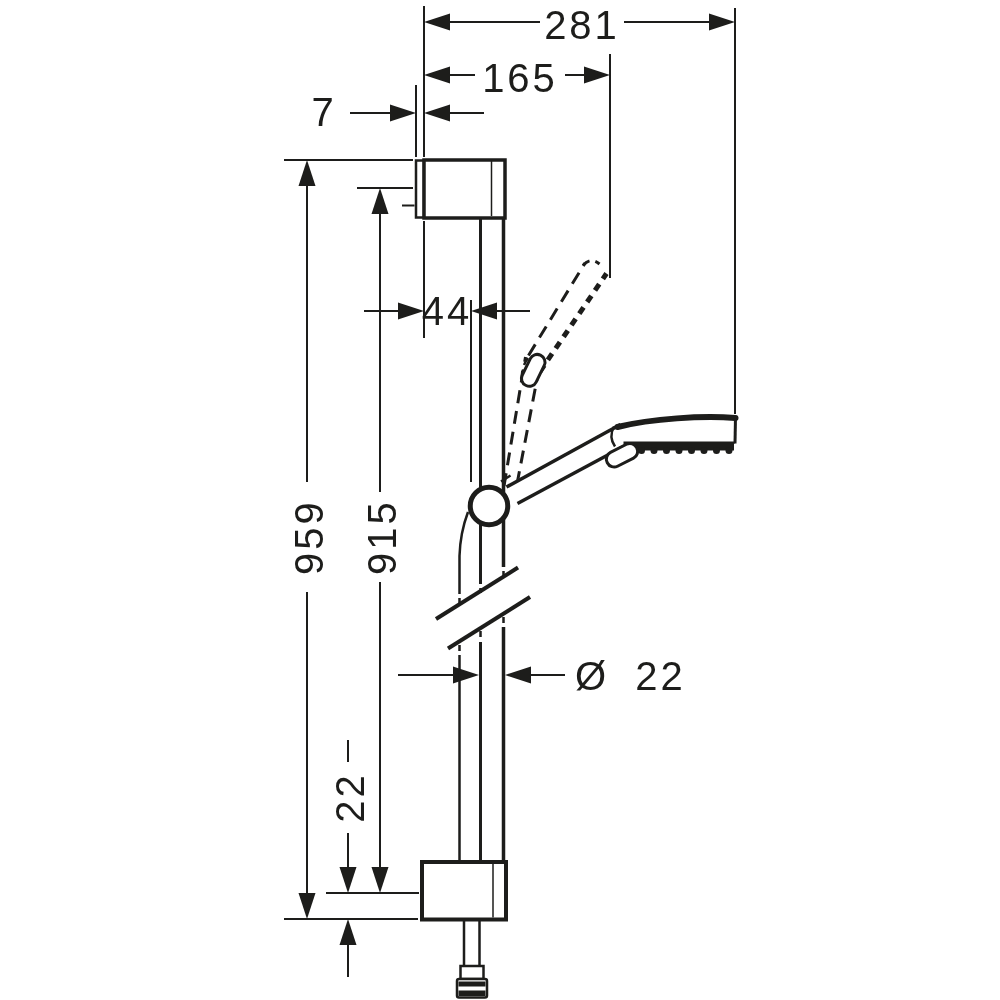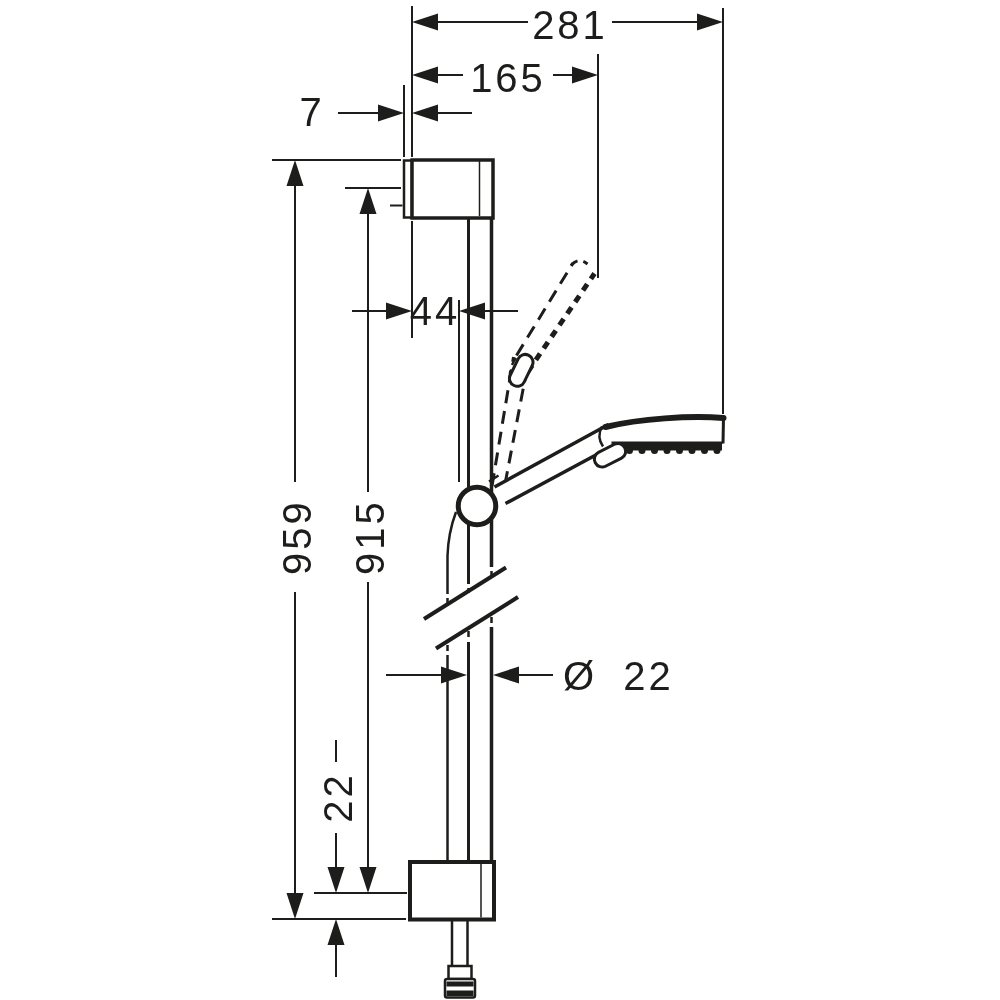--- a/index.html
+++ b/index.html
@@ -1,17 +1,17 @@
 <!DOCTYPE html>
 <html style="--line: #1d1d1b; --bg: #ffffff;"><head>
 <meta charset="utf-8">
 <style>
   :root { --line:#1d1d1b; --bg:#ffffff; }
   html,body { margin:0; padding:0; background:var(--bg); }
-  .stage { width:896px; height:1000px; position:relative; background:var(--bg); overflow:hidden; }
+  .stage { width:896px; height:1000px; position:relative; background:var(--bg); overflow:hidden;padding-left:12px; }
   svg { display:block; }
 
   
   .ln   { stroke:var(--line); stroke-width:2;   fill:none; }
   .ln15 { stroke:var(--line); stroke-width:1.5; fill:none; }
   .ln25 { stroke:var(--line); stroke-width:2.5; fill:none; }
   .ln3  { stroke:var(--line); stroke-width:3;   fill:none; }
   .ln35 { stroke:var(--line); stroke-width:3.5; fill:none; }
   .ln4  { stroke:var(--line); stroke-width:4;   fill:none; }
   .ln5  { stroke:var(--line); stroke-width:5;   fill:none; }

